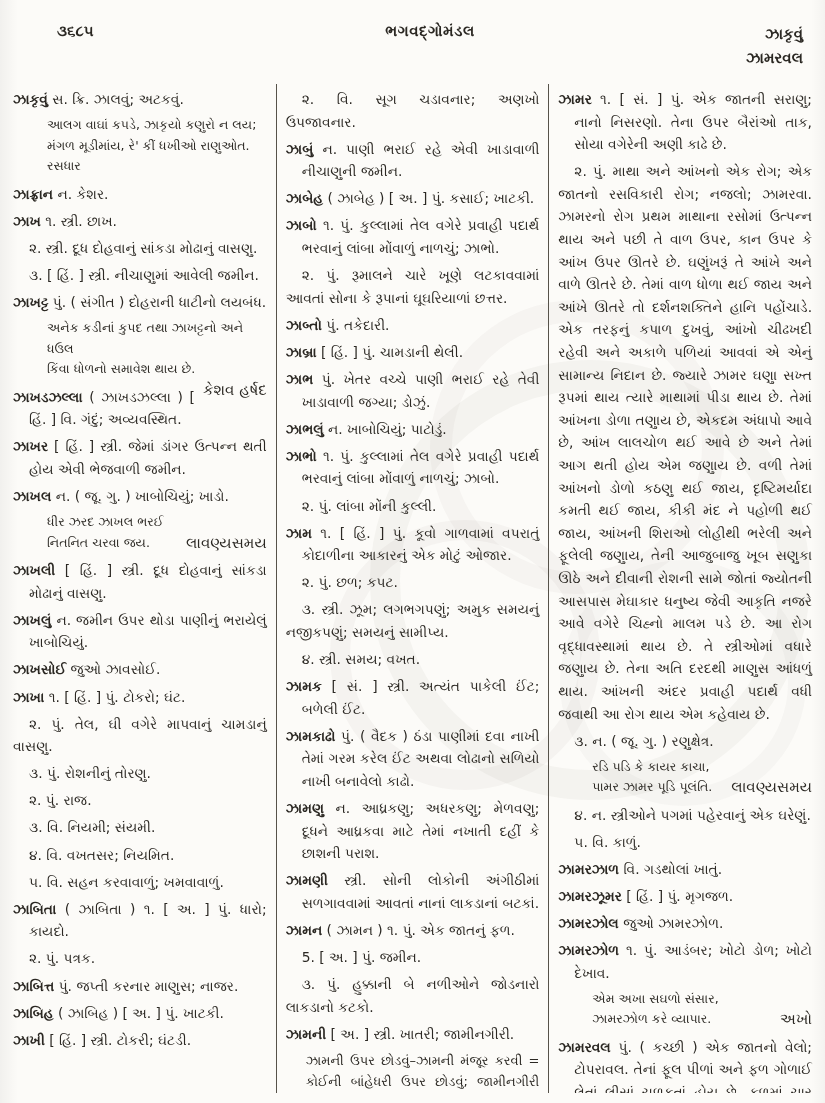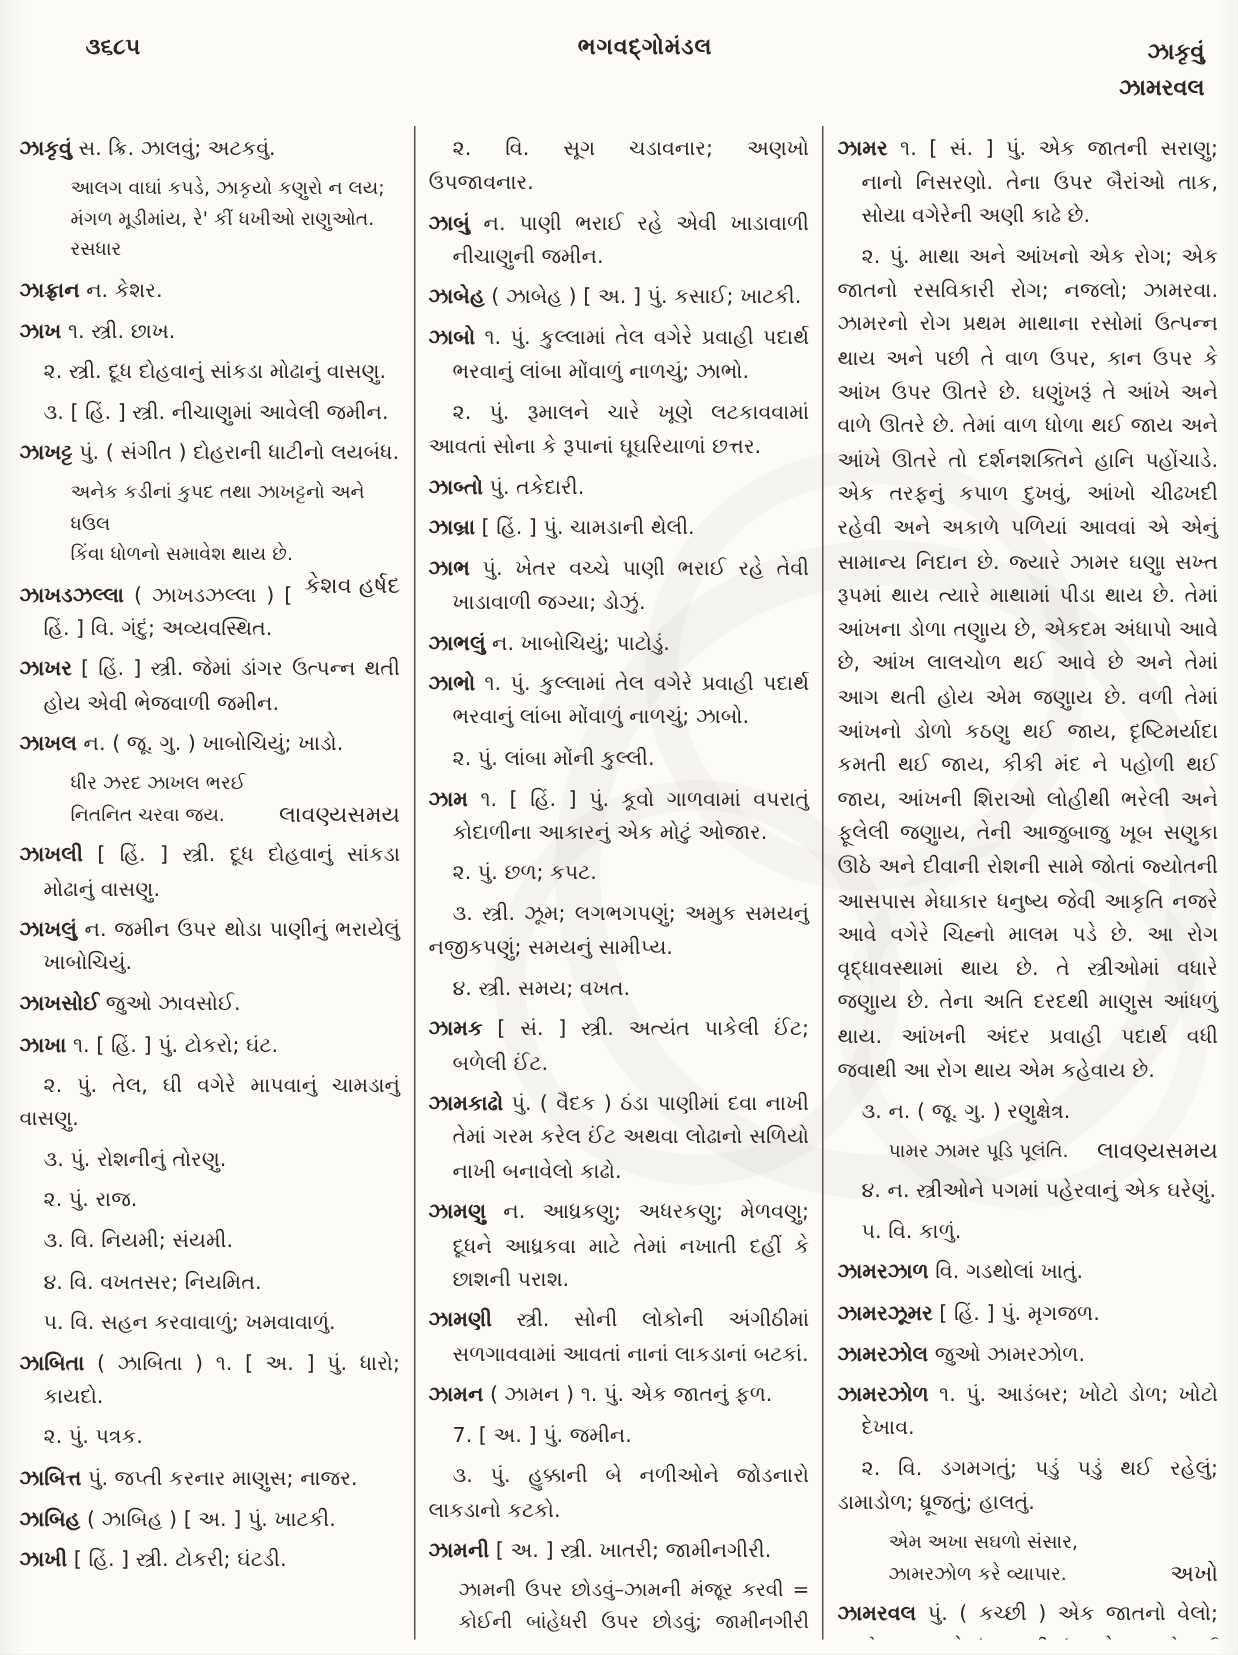--- a/index.html
+++ b/index.html
@@ -132,39 +132,39 @@
         <p class="sense">૨. પું. લાંબા મોંની કુલ્લી.</p>
         <p class="entry"><b class="head">ઝામ</b> ૧. [ હિં. ] પું. કૂવો ગાળવામાં વપરાતું કોદાળીના આકારનું એક મોટું ઓજાર.</p>
         <p class="sense">૨. પું. છળ; કપટ.</p>
         <p class="sense">૩. સ્ત્રી. ઝૂમ; લગભગપણું; અમુક સમયનું નજીકપણું; સમયનું સામીપ્ય.</p>
         <p class="sense">૪. સ્ત્રી. સમય; વખત.</p>
         <p class="entry"><b class="head">ઝામક</b> [ સં. ] સ્ત્રી. અત્યંત પાકેલી ઈંટ; બળેલી ઈંટ.</p>
         <p class="entry"><b class="head">ઝામકાઢો</b> પું. ( વૈદક ) ઠંડા પાણીમાં દવા નાખી તેમાં ગરમ કરેલ ઈંટ અથવા લોઢાનો સળિયો નાખી બનાવેલો કાઢો.</p>
         <p class="entry"><b class="head">ઝામણુ</b> ન. આધ્રકણુ; અધરકણુ; મેળવણુ; દૂધને આધ્રકવા માટે તેમાં નખાતી દહીં કે છાશની પરાશ.</p>
         <p class="entry"><b class="head">ઝામણી</b> સ્ત્રી. સોની લોકોની અંગીઠીમાં સળગાવવામાં આવતાં નાનાં લાકડાનાં બટકાં.</p>
         <p class="entry"><b class="head">ઝામન</b> ( ઝામન ) ૧. પું. એક જાતનું ફળ.</p>
-        <p class="sense">7. [ અ. ] પું. જમીન.</p>
+        <p class="sense">5. [ અ. ] પું. જમીન.</p>
         <p class="sense">૩. પું. હુક્કાની બે નળીઓને જોડનારો લાકડાનો કટકો.</p>
         <p class="entry"><b class="head">ઝામની</b> [ અ. ] સ્ત્રી. ખાતરી; જામીનગીરી.</p>
         <p class="idiom">ઝામની ઉપર છોડવું–ઝામની મંજૂર કરવી = કોઈની બાંહેધરી ઉપર છોડવું; જામીનગીરી કબૂલ રાખવી.</p>
       </div>
     <div class="col">
         <p class="entry"><b class="head">ઝામર</b> ૧. [ સં. ] પું. એક જાતની સરાણુ; નાનો નિસરણો. તેના ઉપર બૈરાંઓ તાક, સોયા વગેરેની અણી કાઢે છે.</p>
         <p class="sense">૨. પું. માથા અને આંખનો એક રોગ; એક જાતનો રસવિકારી રોગ; નજલો; ઝામરવા. ઝામરનો રોગ પ્રથમ માથાના રસોમાં ઉત્પન્ન થાય અને પછી તે વાળ ઉપર, કાન ઉપર કે આંખ ઉપર ઊતરે છે. ઘણુંખરૂં તે આંખે અને વાળે ઊતરે છે. તેમાં વાળ ધોળા થઈ જાય અને આંખે ઊતરે તો દર્શનશક્તિને હાનિ પહોંચાડે. એક તરફનું કપાળ દુખવું, આંખો ચીઢખદી રહેવી અને અકાળે પળિયાં આવવાં એ એનું સામાન્ય નિદાન છે. જ્યારે ઝામર ઘણુા સખ્ત રૂપમાં થાય ત્યારે માથામાં પીડા થાય છે. તેમાં આંખના ડોળા તણુાય છે, એકદમ અંધાપો આવે છે, આંખ લાલચોળ થઈ આવે છે અને તેમાં આગ થતી હોય એમ જણુાય છે. વળી તેમાં આંખનો ડોળો કઠણુ થઈ જાય, દૃષ્ટિમર્યાદા કમતી થઈ જાય, કીકી મંદ ને પહોળી થઈ જાય, આંખની શિરાઓ લોહીથી ભરેલી અને ફૂલેલી જણુાય, તેની આજુબાજુ ખૂબ સણુકા ઊઠે અને દીવાની રોશની સામે જોતાં જ્યોતની આસપાસ મેઘાકાર ધનુષ્ય જેવી આકૃતિ નજરે આવે વગેરે ચિહ્નો માલમ પડે છે. આ રોગ વૃદ્ધાવસ્થામાં થાય છે. તે સ્ત્રીઓમાં વધારે જણુાય છે. તેના અતિ દરદથી માણુસ આંધળું થાય. આંખની અંદર પ્રવાહી પદાર્થ વધી જવાથી આ રોગ થાય એમ કહેવાય છે.</p>
         <p class="sense">૩. ન. ( જૂ. ગુ. ) રણુક્ષેત્ર.</p>
         <div class="verse">
+          <div class="vline">રડિ પડિ કે કાયર કાચા,</div>
           <div class="vline">પામર ઝામર પૂડિ પૂલંતિ.<span class="cite">લાવણ્યસમય</span></div>
         </div>
         <p class="sense">૪. ન. સ્ત્રીઓને પગમાં પહેરવાનું એક ઘરેણું.</p>
         <p class="sense">૫. વિ. કાળું.</p>
         <p class="entry"><b class="head">ઝામરઝાળ</b> વિ. ગડથોલાં ખાતું.</p>
         <p class="entry"><b class="head">ઝામરઝૂમર</b> [ હિં. ] પું. મૃગજળ.</p>
         <p class="entry"><b class="head">ઝામરઝોલ</b> જુઓ ઝામરઝોળ.</p>
         <p class="entry"><b class="head">ઝામરઝોળ</b> ૧. પું. આડંબર; ખોટો ડોળ; ખોટો દેખાવ.</p>
-        <p class="sense">૨. વિ. ડગમગતું; પડું પડું થઈ રહેલું; ડામાડોળ; ધ્રૂજતું; હાલતું.</p>
         <div class="verse">
           <div class="vline">એમ અખા સઘળો સંસાર,</div>
           <div class="vline">ઝામરઝોળ કરે વ્યાપાર.<span class="cite">અખો</span></div>
         </div>
         <p class="entry"><b class="head">ઝામરવલ</b> પું. ( કચ્છી ) એક જાતનો વેલો; ટોપરાવલ. તેનાં ફૂલ પીળાં અને ફળ ગોળાઈ લેતાં લીસાં ચળકતાં હોય છે. ફળમાં ચાર બીજ હોય છે. આ વેલાનાં પાન વાટીને કે તેનો રસ કાઢીને ઝામરા ઉપર ચોપડાય છે. આ વેલો જમીન કે પથરા ઉપર પથરાય છે.</p>
       </div>
   </div>
 </div>
 
 </body></html>

